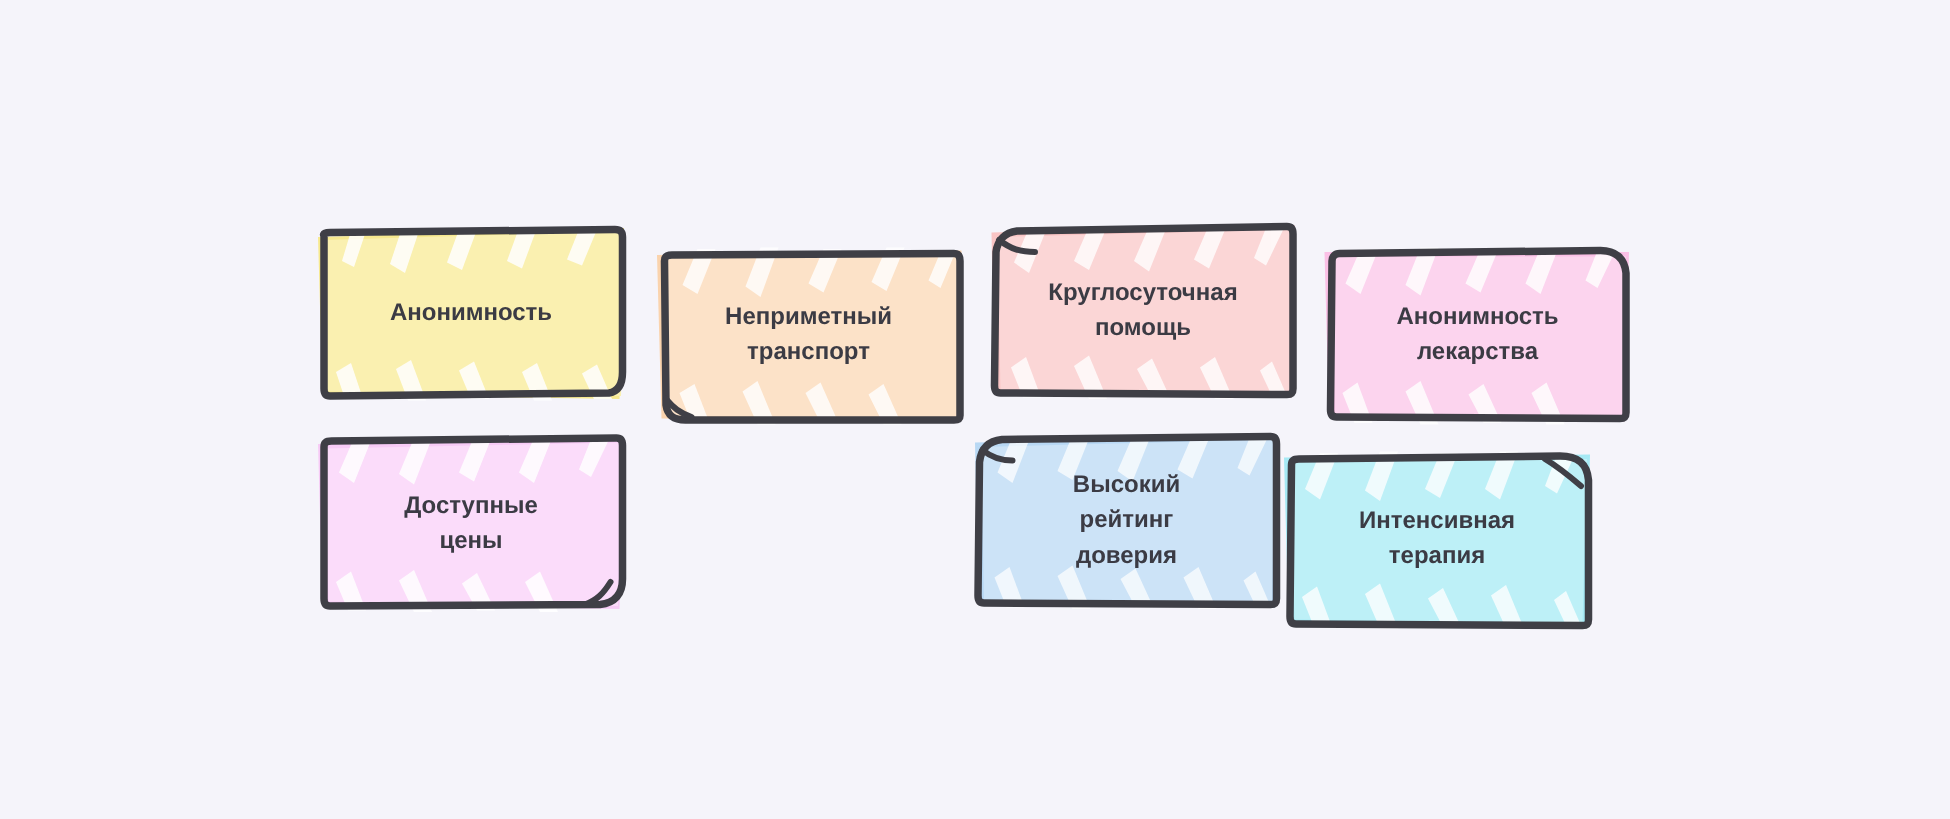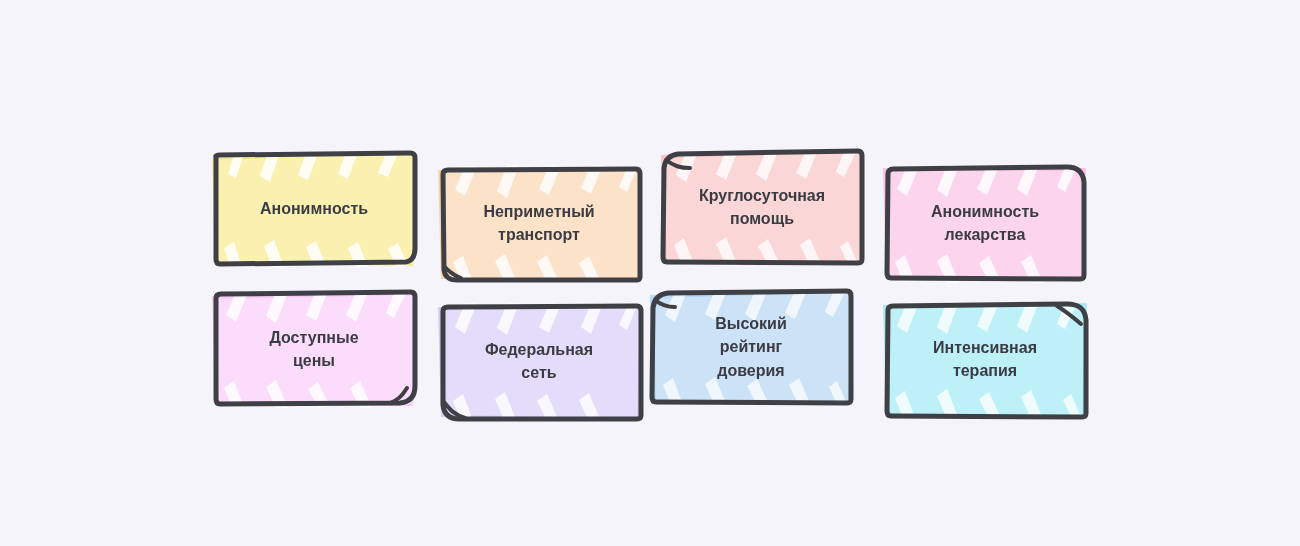--- a/index.html
+++ b/index.html
@@ -70,21 +70,21 @@
   }
   
   .c0 { left: 10px;  top: 8px;  }
   .c1 { left: 235px; top: 22px; }
   .c2 { left: 458px; top: 6px;  }
   .c3 { left: 681px; top: 22px; }
   
   .c4 { left: 10px;  top: 148px; }
   .c5 { left: 235px; top: 160px; }
   .c6 { left: 447px; top: 146px; }
-  .c7 { left: 681px; top: 158px; }
+  .c7 { left: 654px; top: 158px; }
 </style>
 </head>
 <body>
 
 <div class="page">
 
 
   <div class="grid">
 
     <div class="card c0">
@@ -199,43 +199,20 @@
             <path d="M150 120 L162 120 L150 93 L140 100 Z"></path>
           </g>
         </g>
         <path d="M6 10 C6 7 8 6 11 6 L201 4 C204 4 205 6 205 9 L205 98 C205 108 200 114 190 115 L10 116 C7 116 6 114 6 111 Z" fill="none" stroke="#3f3f46" stroke-width="5" stroke-linejoin="round" stroke-linecap="round"></path>
         <path d="M197 100 C192 108 188 112 180 115" fill="none" stroke="#3f3f46" stroke-width="4" stroke-linecap="round"></path>
       </svg>
       <div class="card-label">Доступные
 цены</div>
     </div>
 
-    <div class="card c5">
-      <svg viewBox="0 0 208 122">
-        <g>
-          <path d="M3 7 L206 5 L204 120 L6 117 Z" fill="#d5cbf6"></path>
-          <path d="M7 10 L205 8 L202 118 L10 115 Z" fill="#e3dcfa"></path>
-          <g fill="#ffffff" opacity="0.8">
-            <path d="M30 3 L42 3 L30 34 L20 27 Z"></path>
-            <path d="M72 3 L84 3 L72 35 L62 28 Z"></path>
-            <path d="M114 4 L126 4 L114 33 L104 27 Z"></path>
-            <path d="M156 3 L168 3 L156 34 L146 27 Z"></path>
-            <path d="M192 6 L202 6 L192 30 L184 25 Z"></path>
-            <path d="M26 121 L38 121 L28 94 L18 101 Z"></path>
-            <path d="M70 122 L82 122 L70 92 L60 99 Z"></path>
-            <path d="M112 121 L124 121 L112 94 L102 101 Z"></path>
-            <path d="M154 122 L166 122 L154 93 L144 100 Z"></path>
-          </g>
-        </g>
-        <path d="M8 11 C8 8 10 7 13 7 L202 6 C205 6 206 8 206 11 L206 115 C206 118 205 119 202 119 L24 119 C14 119 9 114 8 105 Z" fill="none" stroke="#3f3f46" stroke-width="5" stroke-linejoin="round" stroke-linecap="round"></path>
-        <path d="M9 102 C15 110 20 115 30 118" fill="none" stroke="#3f3f46" stroke-width="4" stroke-linecap="round"></path>
-      </svg>
-      <div class="card-label">Федеральная
-сеть</div>
-    </div>
 
     <div class="card c6">
       <svg viewBox="0 0 208 122">
         <g>
           <path d="M3 9 L205 4 L203 119 L5 116 Z" fill="#b8d8f4"></path>
           <path d="M7 12 L203 7 L201 117 L9 114 Z" fill="#cce3f7"></path>
           <g fill="#ffffff" opacity="0.72">
             <path d="M28 5 L40 5 L28 36 L18 29 Z"></path>
             <path d="M68 4 L80 4 L68 34 L58 28 Z"></path>
             <path d="M108 5 L120 5 L108 35 L98 28 Z"></path>

